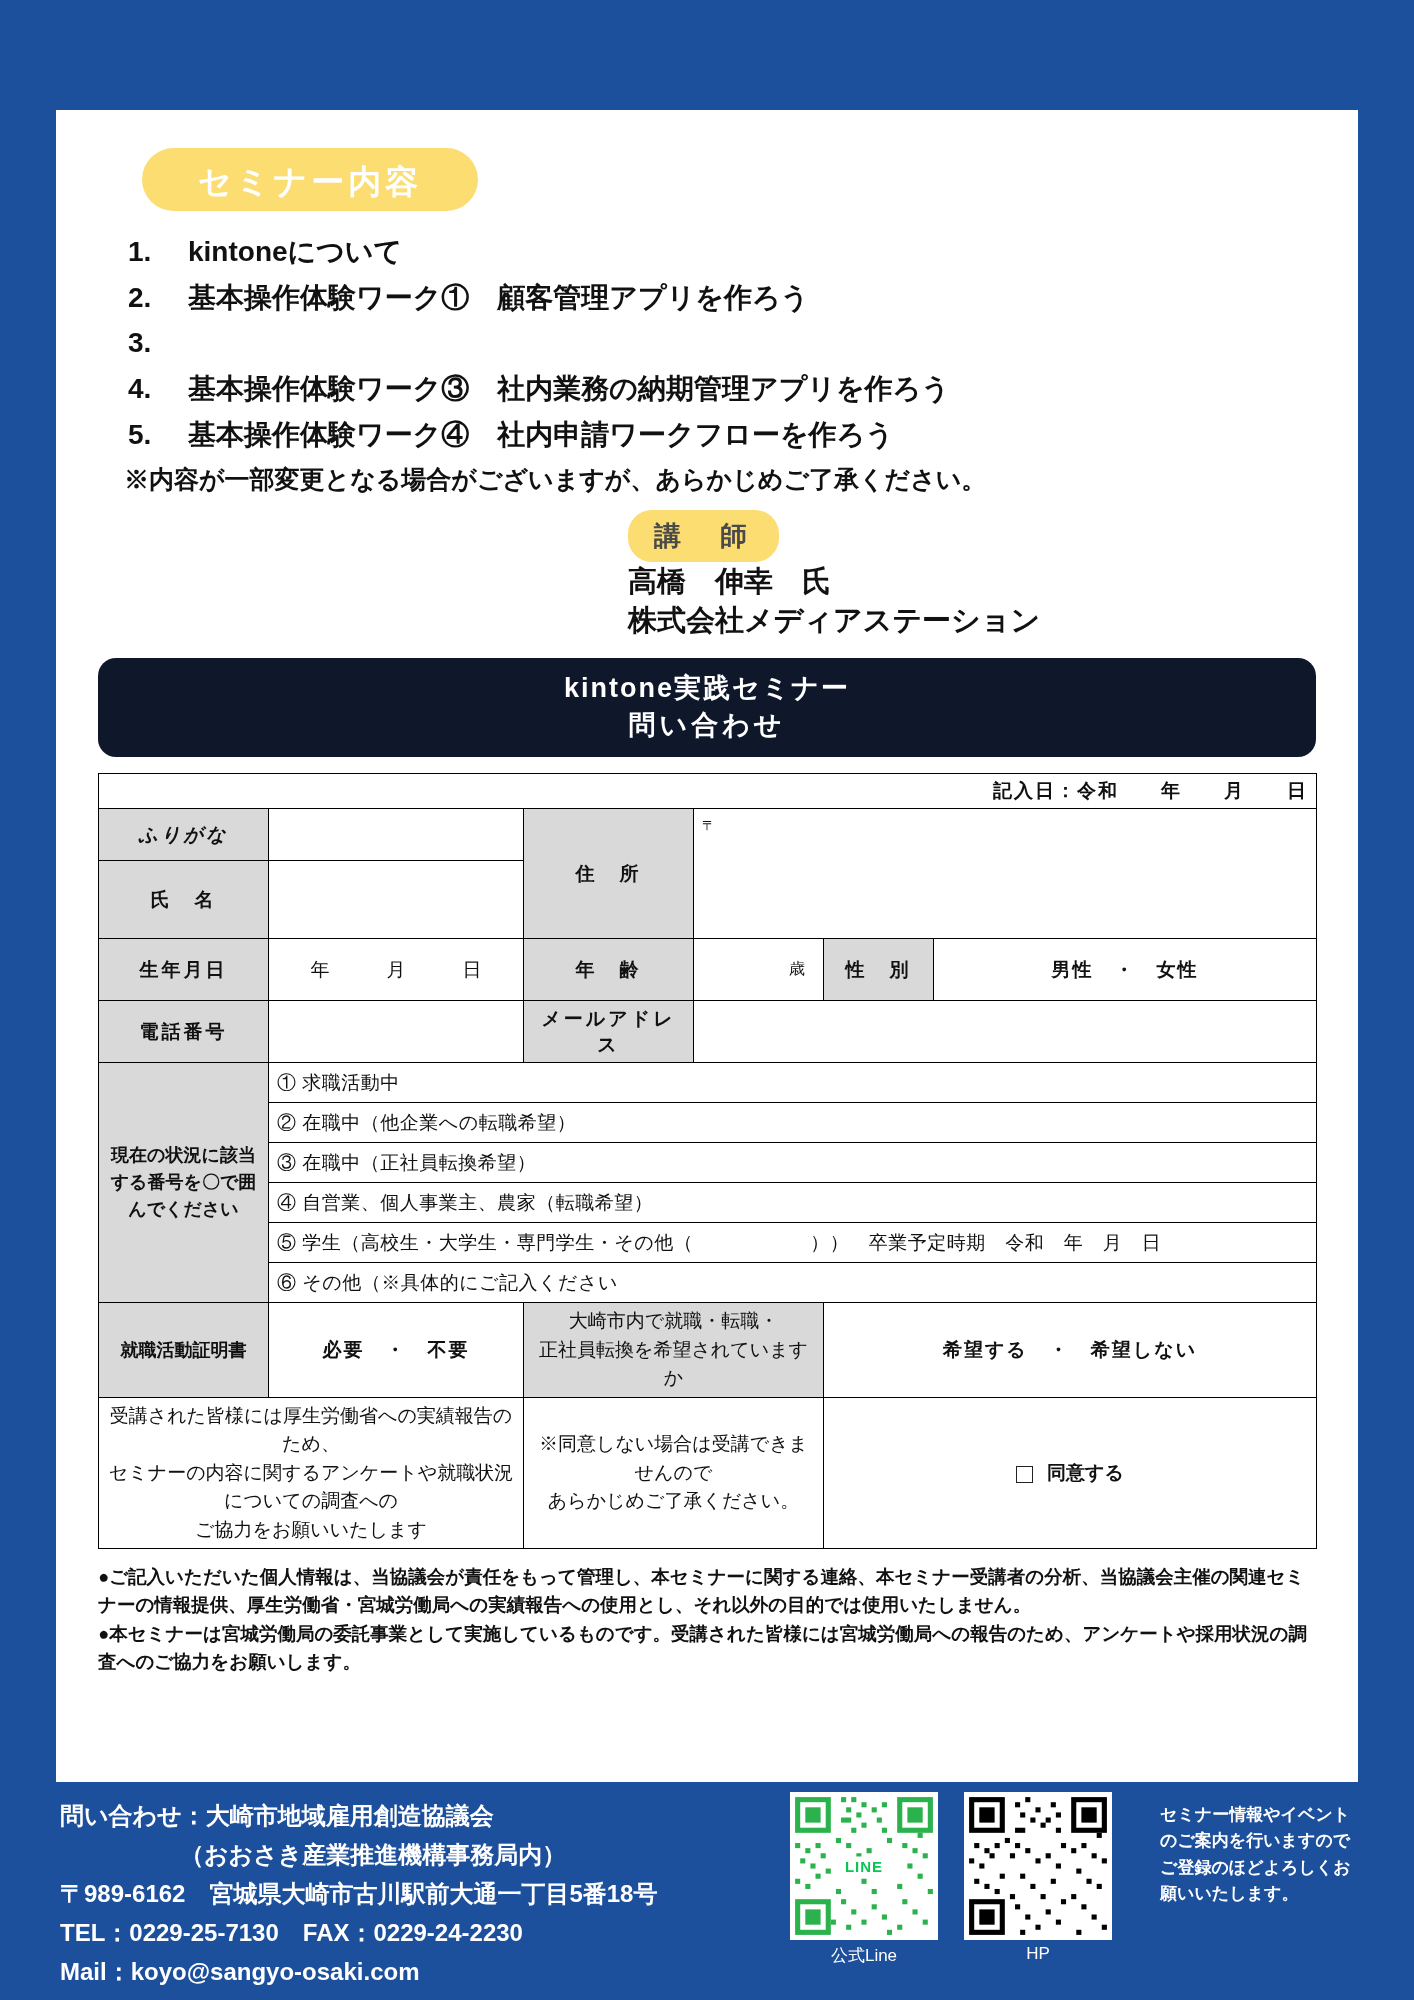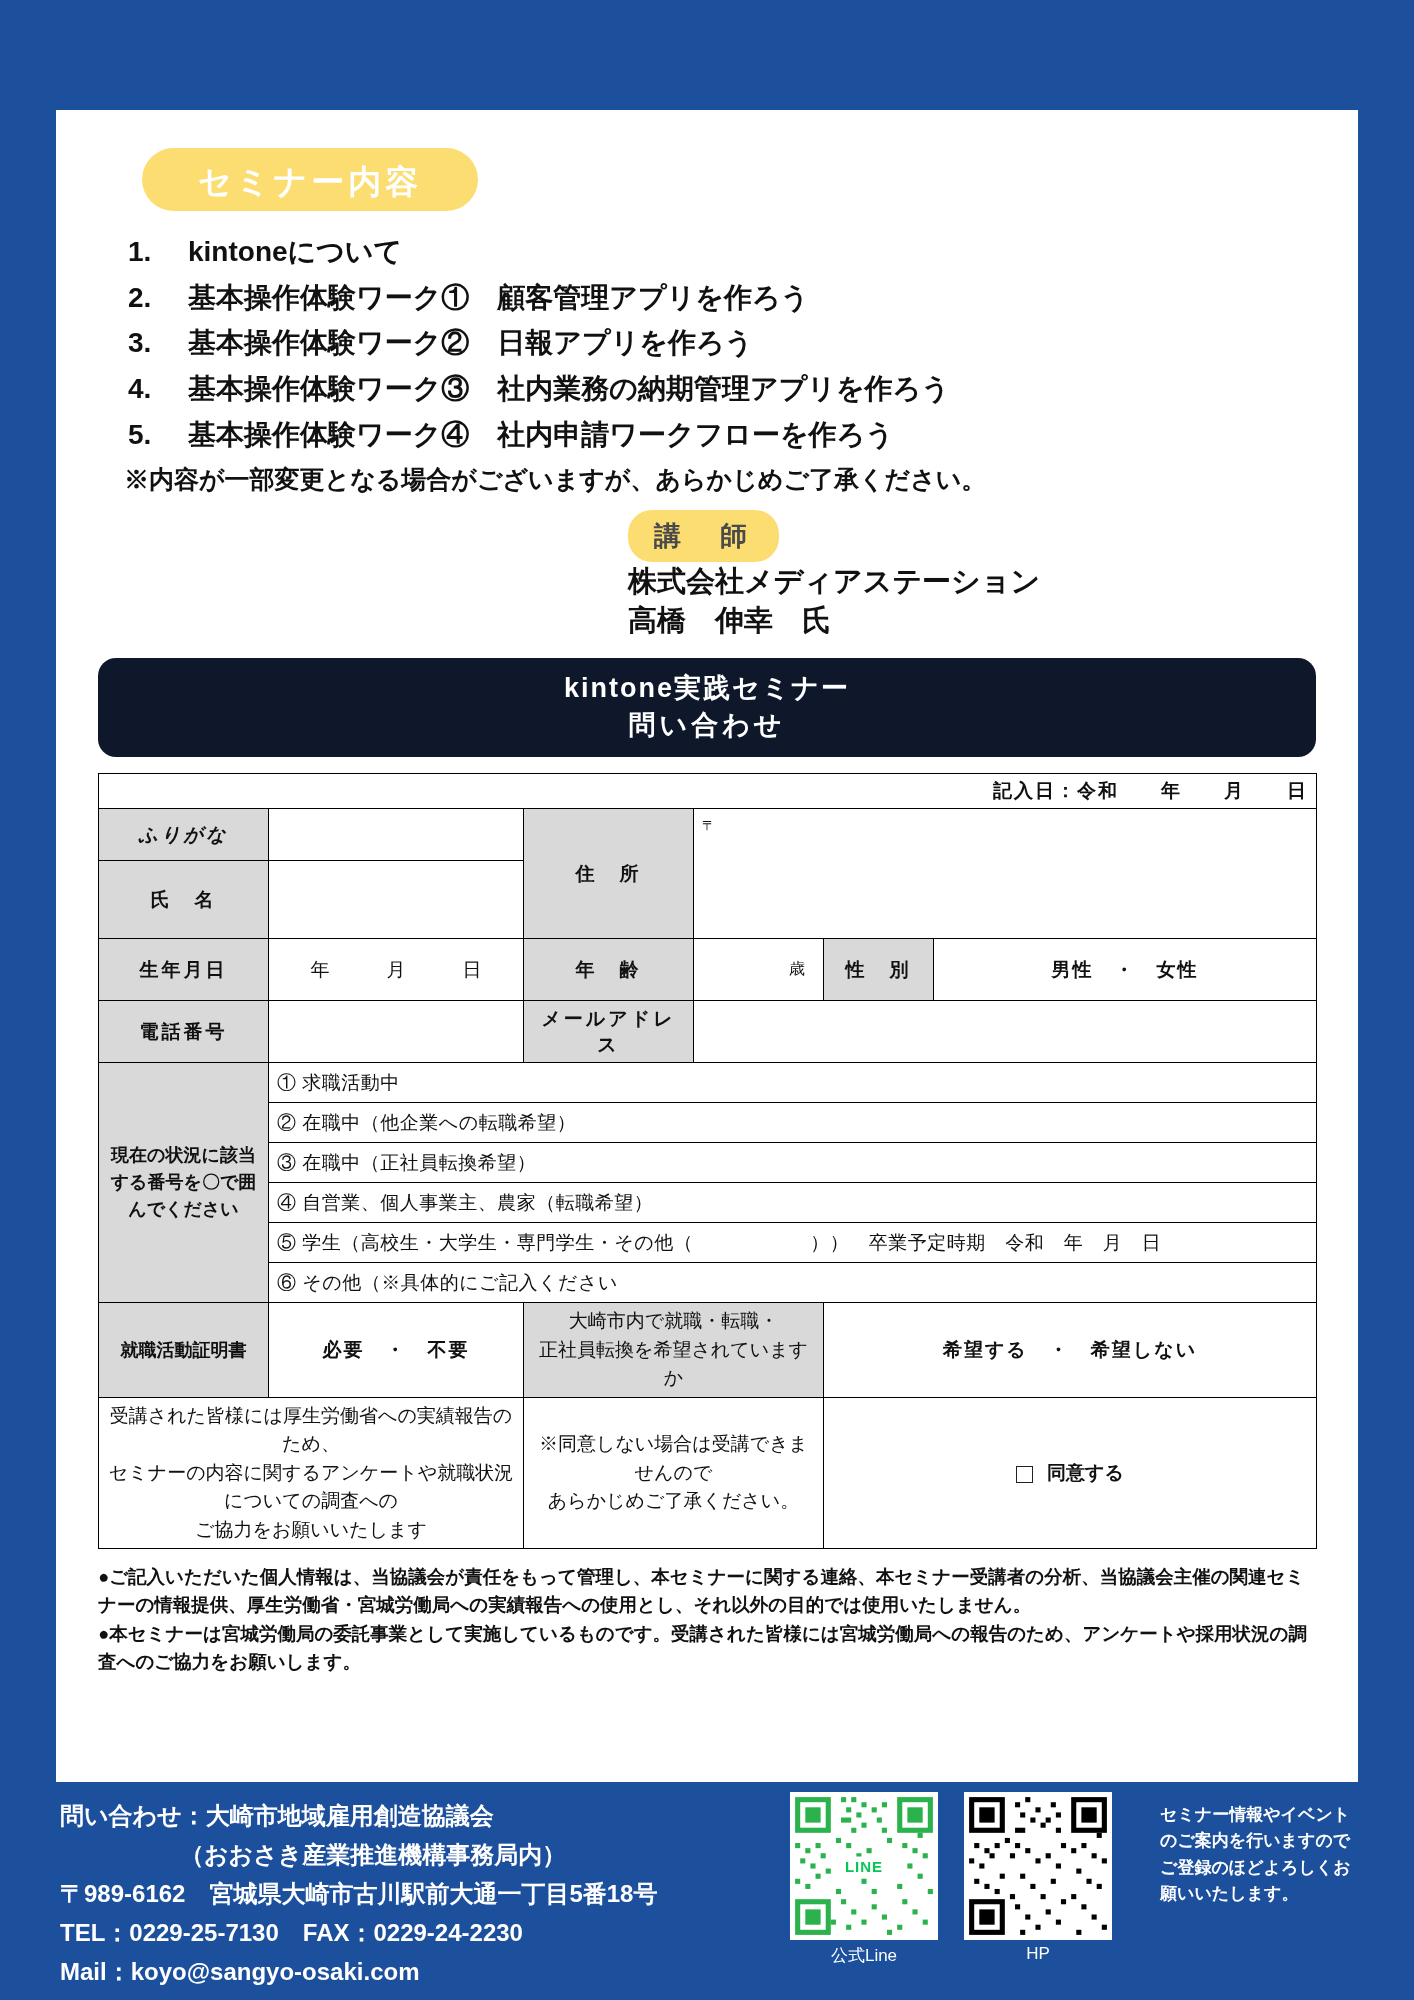--- a/index.html
+++ b/index.html
@@ -253,39 +253,38 @@
       <li>
         <span class="num">1.</span>
         <span>kintoneについて</span>
       </li>
       <li>
         <span class="num">2.</span>
         <span>基本操作体験ワーク①　顧客管理アプリを作ろう</span>
       </li>
       <li>
         <span class="num">3.</span>
-        <span>基本操作体験ワーク②　日報アプリを作ろう</span>
       </li>
       <li>
         <span class="num">4.</span>
         <span>基本操作体験ワーク③　社内業務の納期管理アプリを作ろう</span>
       </li>
       <li>
         <span class="num">5.</span>
         <span>基本操作体験ワーク④　社内申請ワークフローを作ろう</span>
       </li>
     </ol>
 
     <div class="note-line">※内容が一部変更となる場合がございますが、あらかじめご了承ください。</div>
 
     <div class="lecturer-row">
       <div class="lecturer-pill">講　師</div>
       <div class="lecturer-name">
+        <div>高橋　伸幸　氏</div>
         <div>株式会社メディアステーション</div>
-        <div>高橋　伸幸　氏</div>
       </div>
     </div>
 
     <div class="band">
       <div>kintone実践セミナー</div>
       <div class="l2">問い合わせ</div>
     </div>
 
     <table class="form">
       <colgroup>

